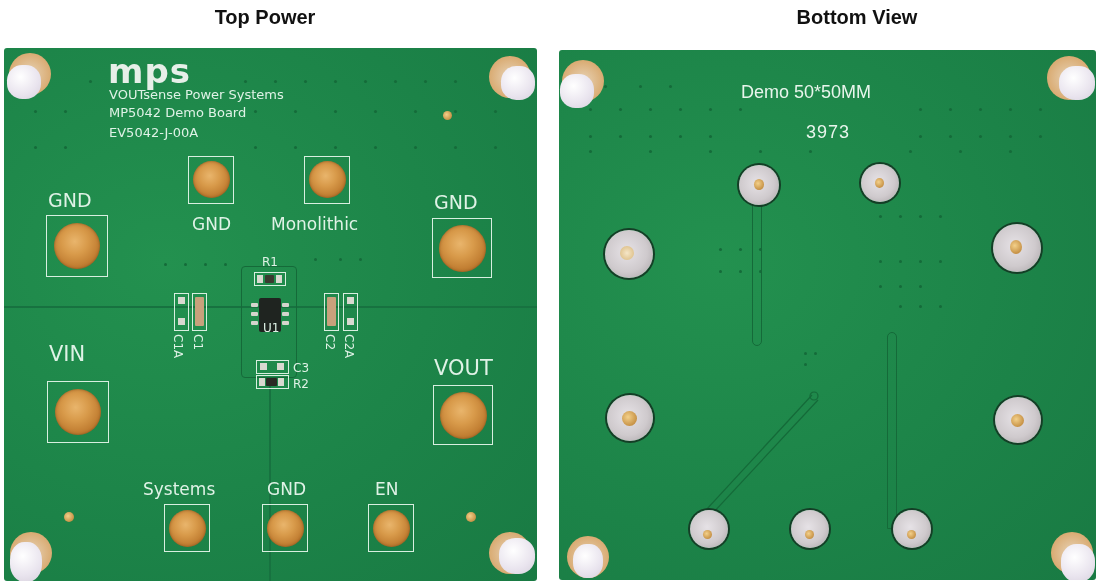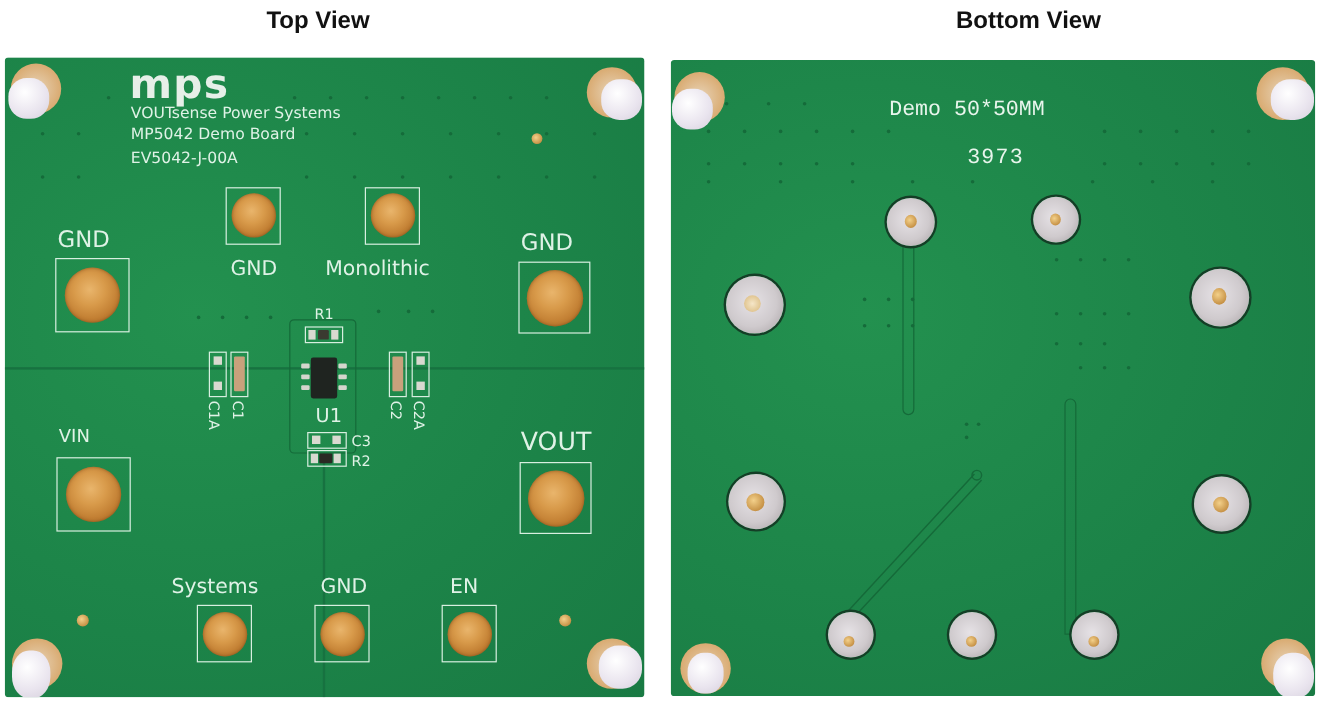--- a/index.html
+++ b/index.html
@@ -2,21 +2,21 @@
 <html><head>
 <meta charset="utf-8">
 <style>
   html, body { margin: 0; padding: 0; background: #ffffff; }
   body { width: 1100px; height: 585px; position: relative; overflow: hidden; font-family: "Liberation Sans", sans-serif; }
   .view-title { position: absolute; top: 6px; font-family: "Liberation Sans", sans-serif; font-weight: bold; font-size: 20px; color: #111; text-align: center; }
   .board { position: absolute; background: #1f8a4c; border-radius: 3px; overflow: hidden;
            background-image: radial-gradient(ellipse at 30% 40%, #23914f 0%, #1c8348 60%, #197a43 100%); }
   .dots { position: absolute; width: 3px; height: 3px; border-radius: 50%; background: #156b3a; }
   .silk { position: absolute; color: #dff2e6; font-family: "DejaVu Sans", sans-serif; white-space: nowrap; line-height: 1; }
-  .silk-mono { position: absolute; color: #e8f5ec; font-family: Liberation Mono, monospace; white-space: nowrap; line-height: 1; }
+  .silk-mono { position: absolute; color: #e8f5ec; font-family: Liberation Sans, sans-serif; white-space: nowrap; line-height: 1; }
   .box { position: absolute; border: 1.5px solid #d8efe0; box-sizing: border-box; }
   .pad-gold { position: absolute; border-radius: 50%;
               background: radial-gradient(circle at 45% 40%, #e9b56c 0%, #d89a4a 35%, #c27f33 65%, #a86824 100%);
               box-shadow: inset 0 0 3px rgba(80,40,0,0.5); }
   .pin { position: absolute; border-radius: 50%; background: radial-gradient(circle at 40% 40%, #f3d08a, #b4782a); }
   .standoff { position: absolute; border-radius: 50%;
               background: radial-gradient(circle at 50% 50%, #e8d4b8 0%, #d9ab72 70%, #c48f4e 100%); }
   .standoff .nylon { position: absolute; border-radius: 45%; background: radial-gradient(circle at 40% 35%, #ffffff, #e9e4ee 60%, #d6d0dc 100%); }
   .pad-silver { position: absolute; border-radius: 50%;
                 background: radial-gradient(circle at 45% 45%, #e6e2e6 0%, #cfcacd 55%, #b3adb0 85%, #2b4a36 100%);
@@ -24,21 +24,21 @@
   .smd { position: absolute; background: #c8a17c; border-radius: 1px; }
   .smd-pad { position: absolute; background: #d9d9d0; }
   .ic { position: absolute; background: #1f2420; border-radius: 2px; }
   .ic-pin { position: absolute; background: #d5d5cd; border-radius: 1px; width: 7px; height: 4px; }
   .trace { position: absolute; border: 1px solid #156a39; }
   .groove { position: absolute; background: #177240; }
 </style>
 </head>
 <body>
 
-<div class="view-title" style="left:160px; width:210px;">Top View</div>
+<div class="view-title" style="left:160px; width:210px;">Top Power</div>
 <div class="view-title" style="left:752px; width:210px;">Bottom View</div>
 
 <div class="board" style="left:4px; top:48px; width:533px; height:533px;">
 
   <div class="groove" style="left:0; top:258px; width:533px; height:2px;"></div>
   <div class="groove" style="left:265px; top:330px; width:2px; height:203px;"></div>
 
   <div>
     <div class="dots" style="left:85px; top:32px;"></div>
       <div class="dots" style="left:240px;top:32px;"></div>
@@ -111,21 +111,21 @@
   <div class="box" style="left:300px; top:108px; width:46px; height:48px;">
     <div class="pad-gold" style="left:4px; top:4px; width:37px; height:37px;"></div>
   </div>
   <div class="silk" style="left:267px; top:168px; font-size:17px;">Monolithic</div>
 
   <div class="silk" style="left:430px; top:145px; font-size:19px;">GND</div>
   <div class="box" style="left:428px; top:170px; width:60px; height:60px;">
     <div class="pad-gold" style="left:6px; top:6px; width:47px; height:47px;"></div>
   </div>
 
-  <div class="silk" style="left:45px; top:308px; font-size:15px;">VIN</div>
+  <div class="silk" style="left:45px; top:296px; font-size:21px;">VIN</div>
   <div class="box" style="left:43px; top:333px; width:62px; height:62px;">
     <div class="pad-gold" style="left:7px; top:7px; width:46px; height:46px;"></div>
   </div>
 
   <div class="silk" style="left:430px; top:310px; font-size:21px;">VOUT</div>
   <div class="box" style="left:429px; top:337px; width:60px; height:60px;">
     <div class="pad-gold" style="left:6px; top:6px; width:47px; height:47px;"></div>
   </div>
 
   <div class="silk" style="left:139px; top:433px; font-size:17px;">Systems</div>
@@ -149,21 +149,21 @@
     <div class="smd-pad" style="left:21px; top:2px; width:6px; height:8px;"></div>
   </div>
 
   <div class="ic" style="left:255px; top:250px; width:22px; height:34px;"></div>
   <div class="ic-pin" style="left:247px; top:255px;"></div>
     <div class="ic-pin" style="left:247px; top:264px;"></div>
     <div class="ic-pin" style="left:247px; top:273px;"></div>
   <div class="ic-pin" style="left:278px; top:255px;"></div>
     <div class="ic-pin" style="left:278px; top:264px;"></div>
     <div class="ic-pin" style="left:278px; top:273px;"></div>
-  <div class="silk" style="left:259px; top:291px; font-size:16px;">U1</div>
+  <div class="silk" style="left:259px; top:274px; font-size:12px;">U1</div>
 
   <div class="box" style="left:170px; top:245px; width:15px; height:38px;">
     <div class="smd-pad" style="left:3px; top:3px; width:7px; height:7px;"></div>
     <div class="smd-pad" style="left:3px; top:24px; width:7px; height:7px;"></div>
   </div>
   <div class="box" style="left:188px; top:245px; width:15px; height:38px;">
     <div class="smd" style="left:2px; top:3px; width:9px; height:29px;"></div>
   </div>
   <div class="silk" style="left:168px; top:286px; font-size:12px; writing-mode:vertical-rl;">C1A</div>
   <div class="silk" style="left:188px; top:286px; font-size:12px; writing-mode:vertical-rl;">C1</div>

